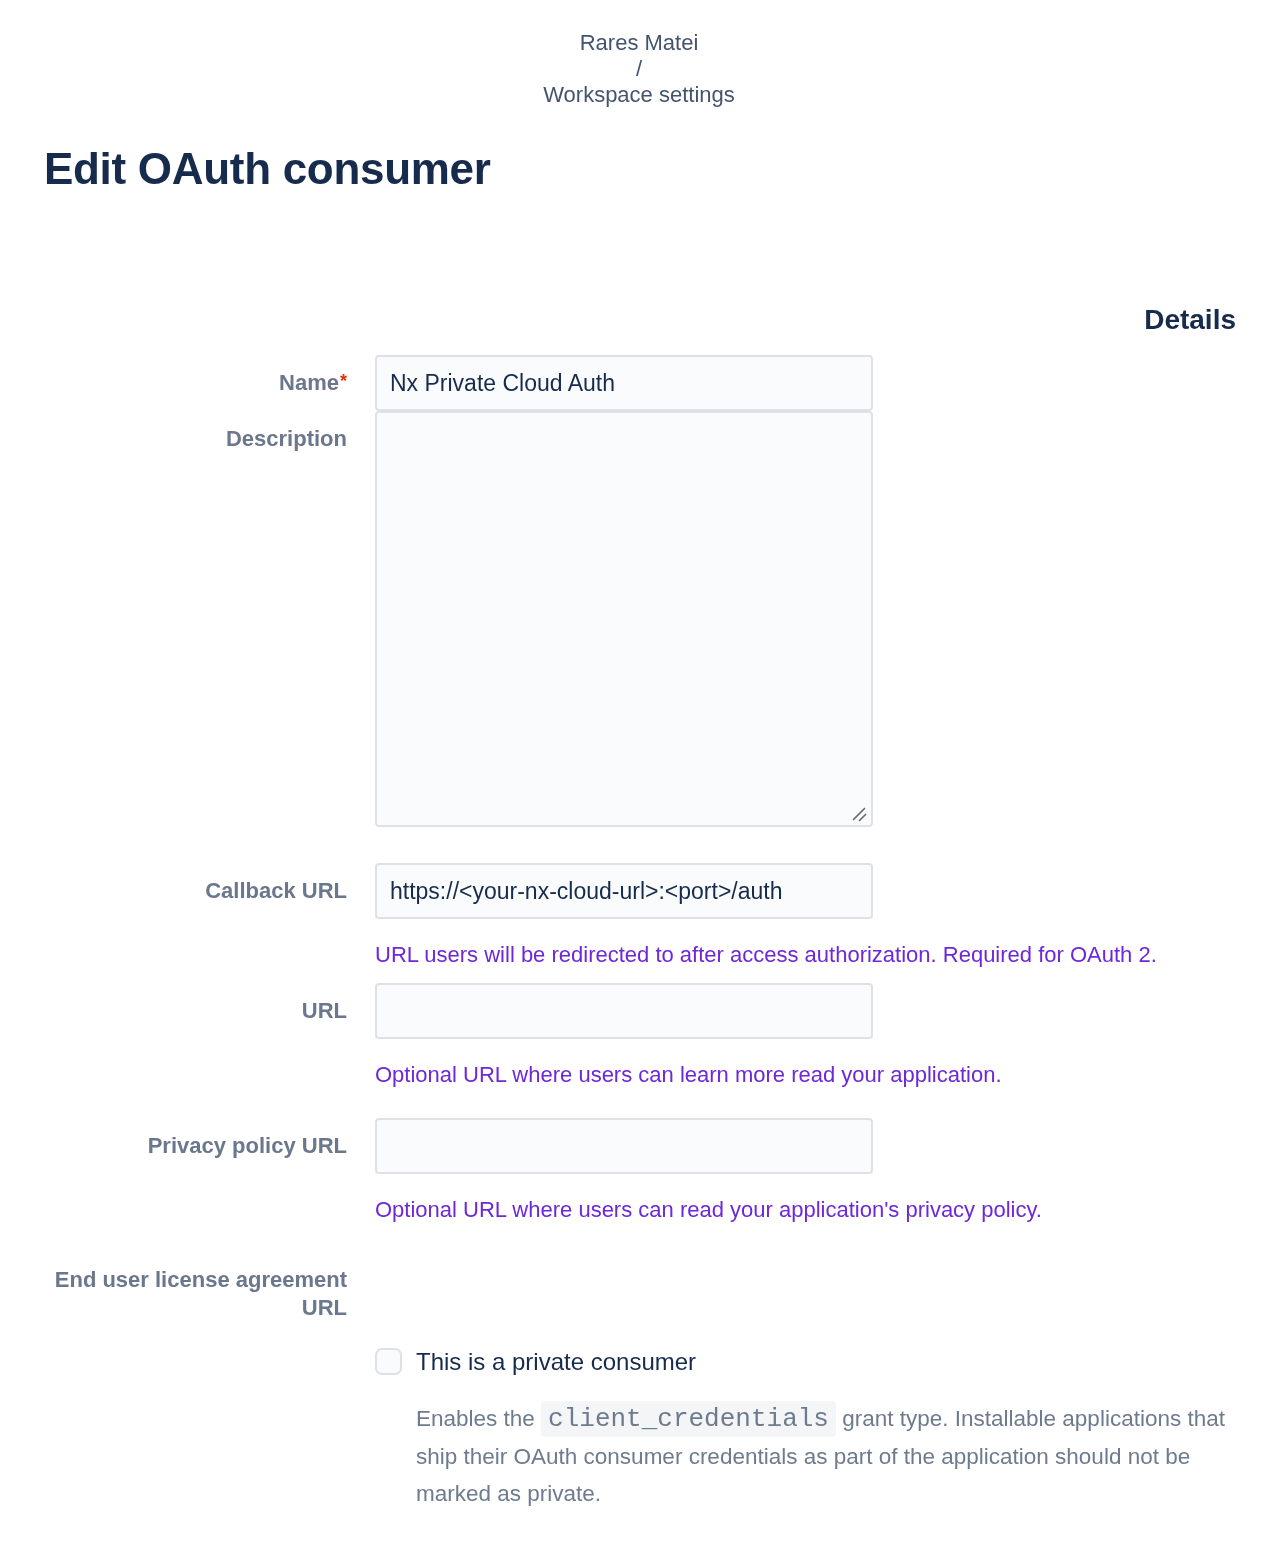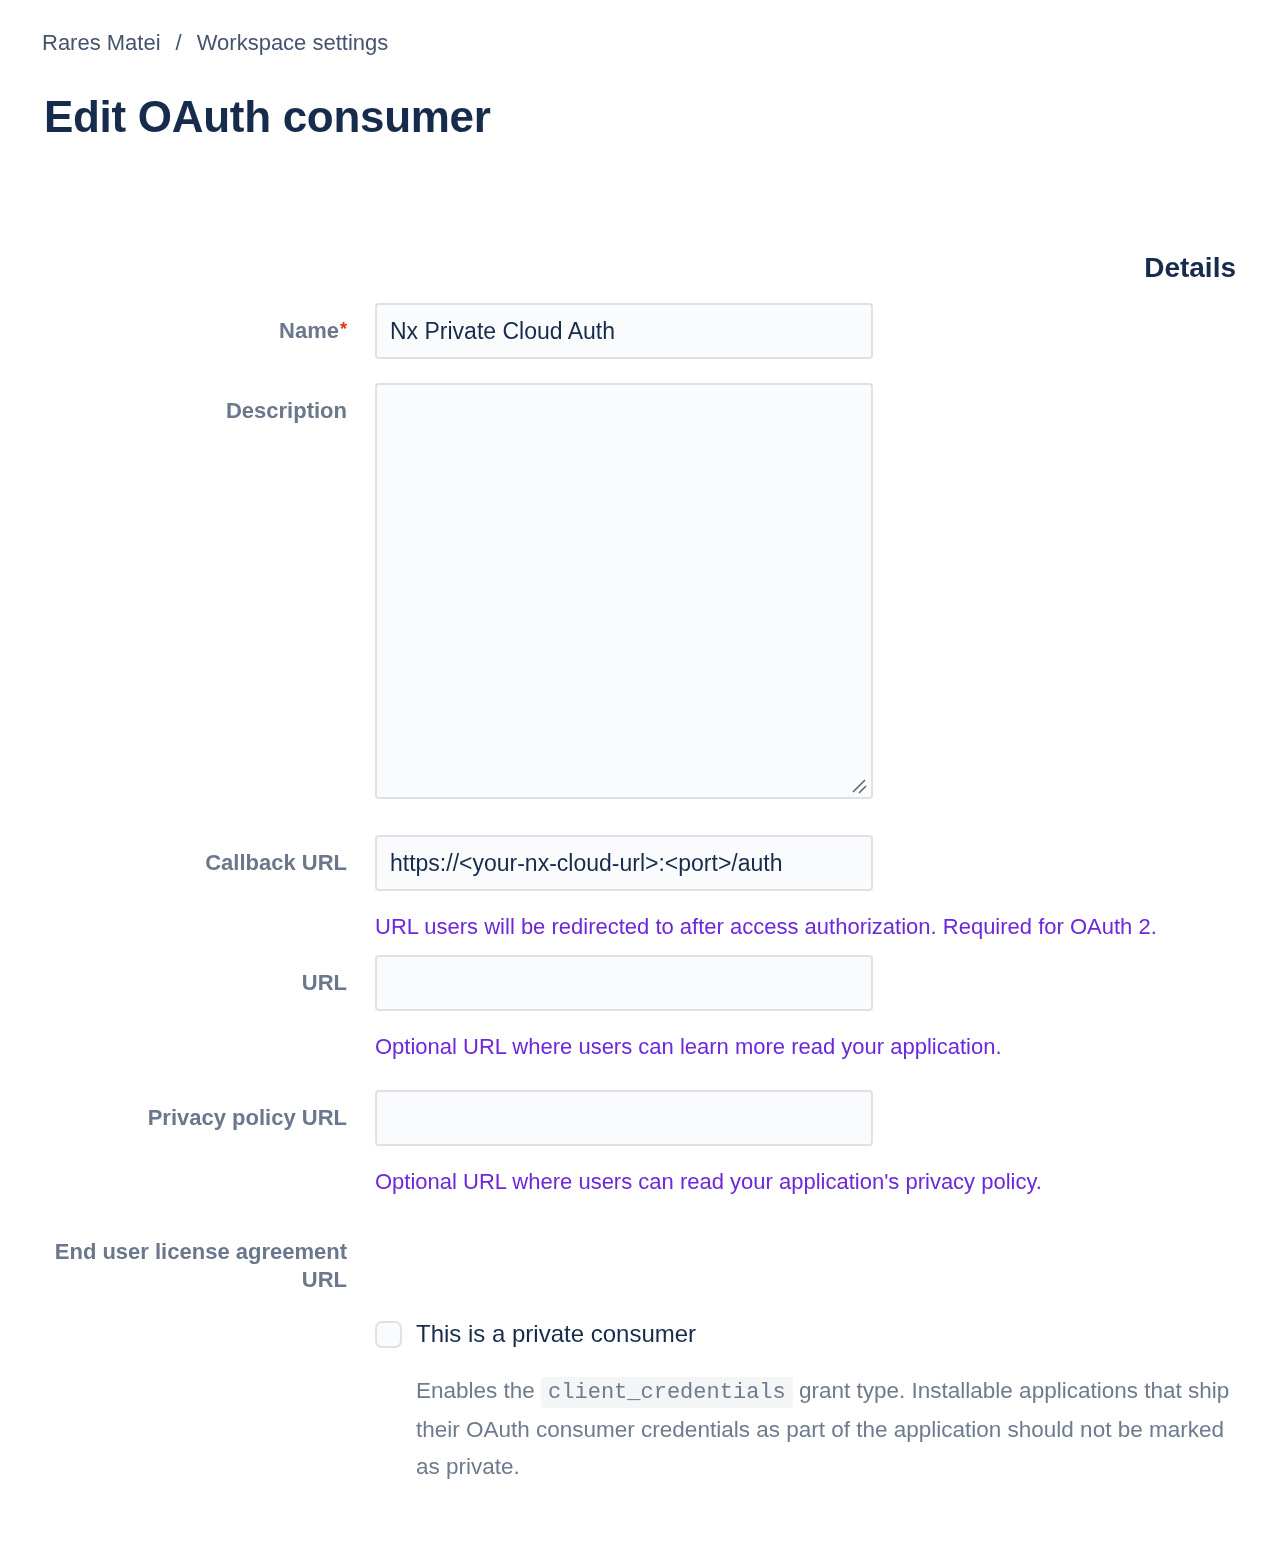--- a/index.html
+++ b/index.html
@@ -10,23 +10,23 @@
     background: #ffffff;
     font-family: "Liberation Sans", sans-serif;
     color: #172B4D;
   }
   .container { padding: 30px 42px 40px 42px; }
 
   
   .breadcrumb {
     display: flex;
     align-items: center;
-    gap: 15px;
     font-size: 22px;
     color: #42526E;
+    flex-direction: column;
   }
   .breadcrumb .crumb { color: #44546F; }
   .breadcrumb .sep { color: #44546F; }
 
   
   .page-title {
     margin: 36px 0 0 2px;
     font-size: 44px;
     font-weight: 700;
     letter-spacing: -0.3px;
@@ -108,32 +108,32 @@
     pointer-events: none;
   }
 
   .help-text {
     margin-top: 23px;
     font-size: 22px;
     color: #6d28d9;
     white-space: nowrap;
   }
 
-  .mb-name { margin-bottom: 24px; }
+  .mb-name { }
   .mb-descr { margin-bottom: 32px; }
   .mb-callback { margin-bottom: 15px; }
   .mb-url { margin-bottom: 30px; }
   .mb-privacy { margin-bottom: 30px; }
   .mb-eula { margin-bottom: 26px; }
 
   
   .checkbox-row {
     margin-left: 333px;
     display: flex;
-    align-items: center;
+    align-items: flex-start;
   }
   .checkbox-box {
     width: 27px;
     height: 27px;
     flex: 0 0 27px;
     background: #FAFBFC;
     border: 2px solid #DFE1E6;
     border-radius: 7px;
     cursor: pointer;
   }
@@ -146,21 +146,21 @@
   
   .private-help {
     margin: 24px 0 0 374px;
     width: 828px;
     font-size: 22.5px;
     line-height: 37px;
     color: #6E7B8F;
   }
   .code-chip {
     font-family: "Liberation Mono", "DejaVu Sans Mono", monospace;
-    font-size: 22px;
+    font-size: 26px;
     background: #F4F5F7;
     border-radius: 4px;
     padding: 3px 7px;
     color: #6E7B8F;
   }
 </style>
 </head>
 <body>
 
 <div class="container">

